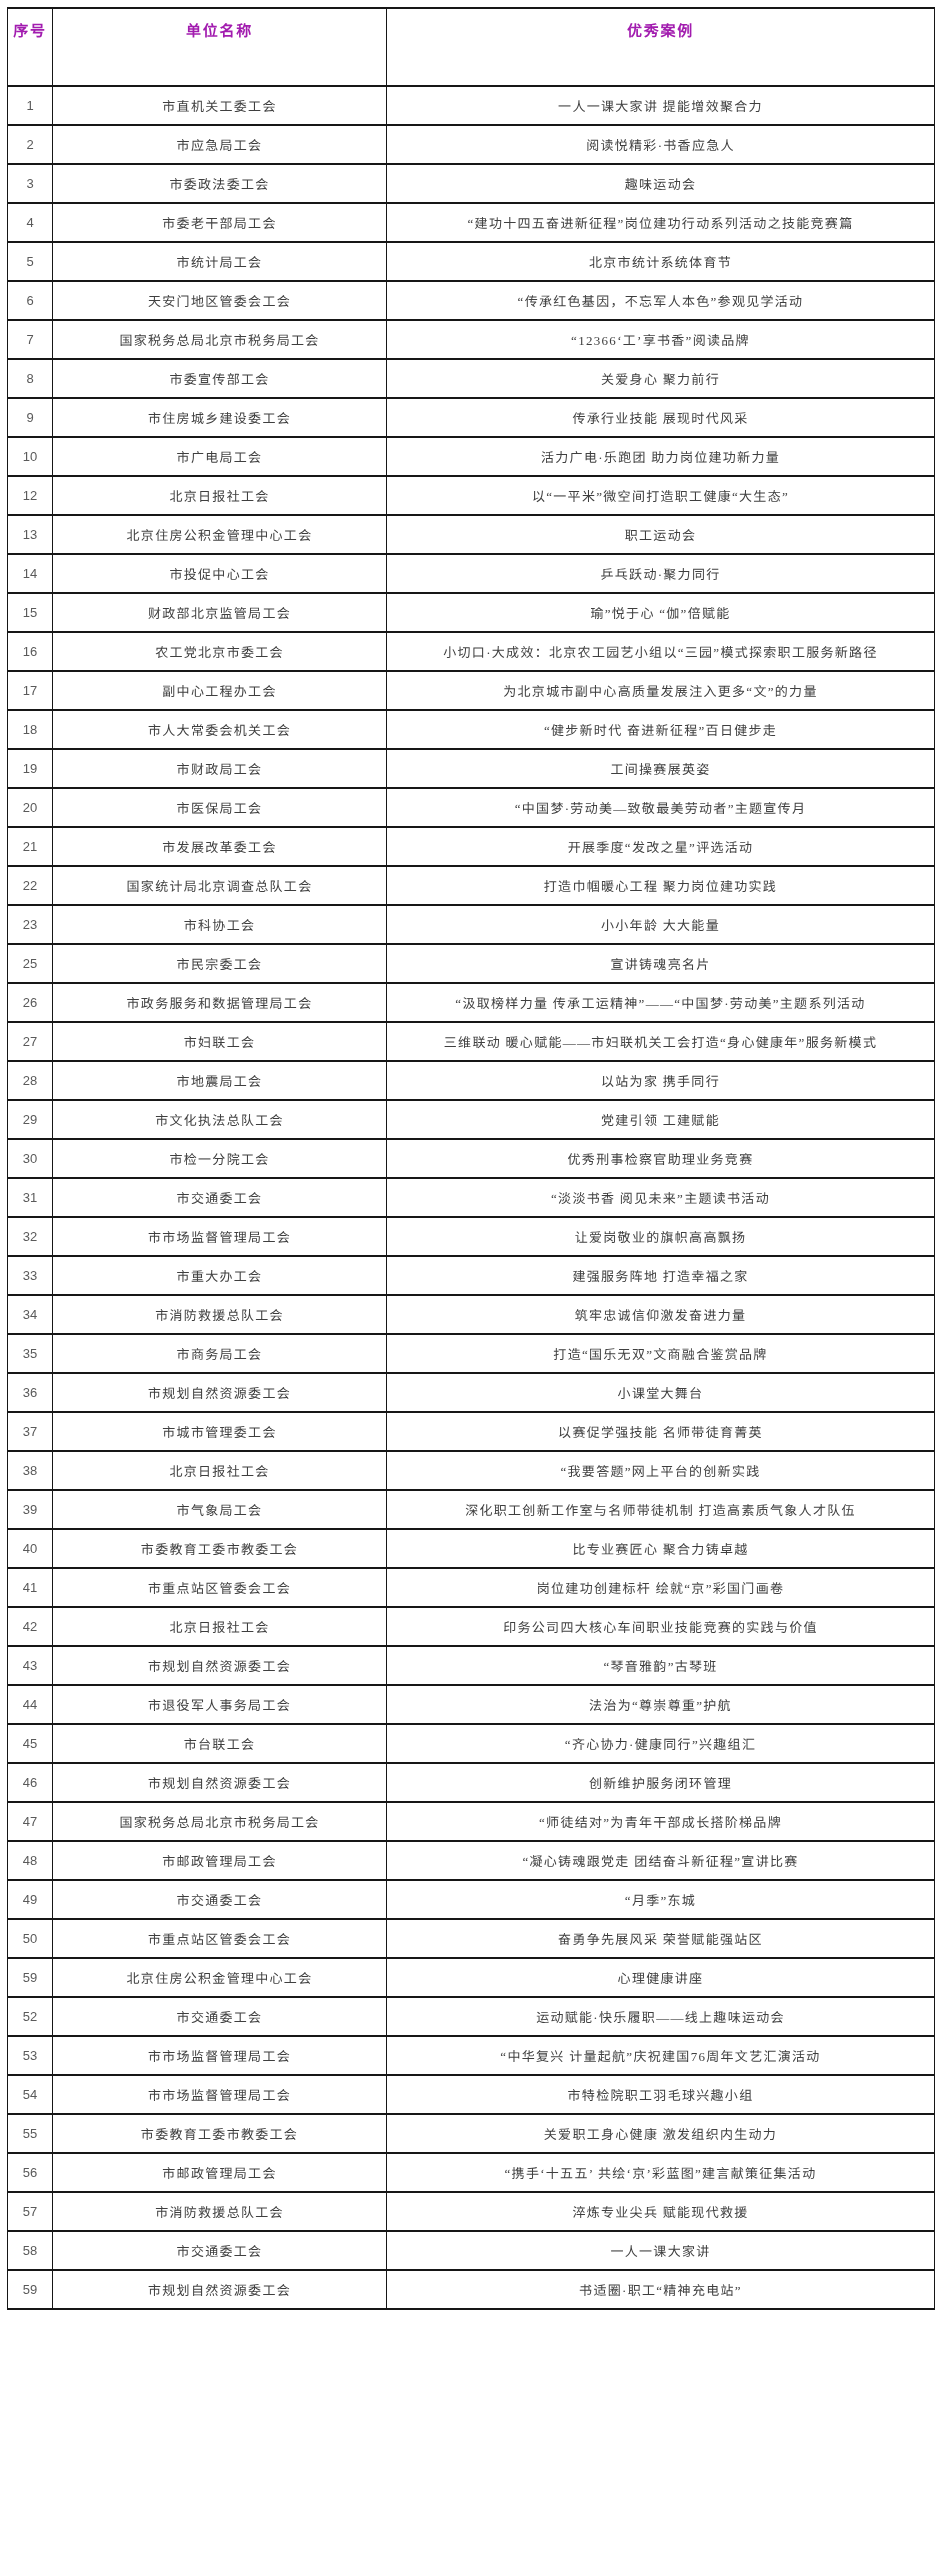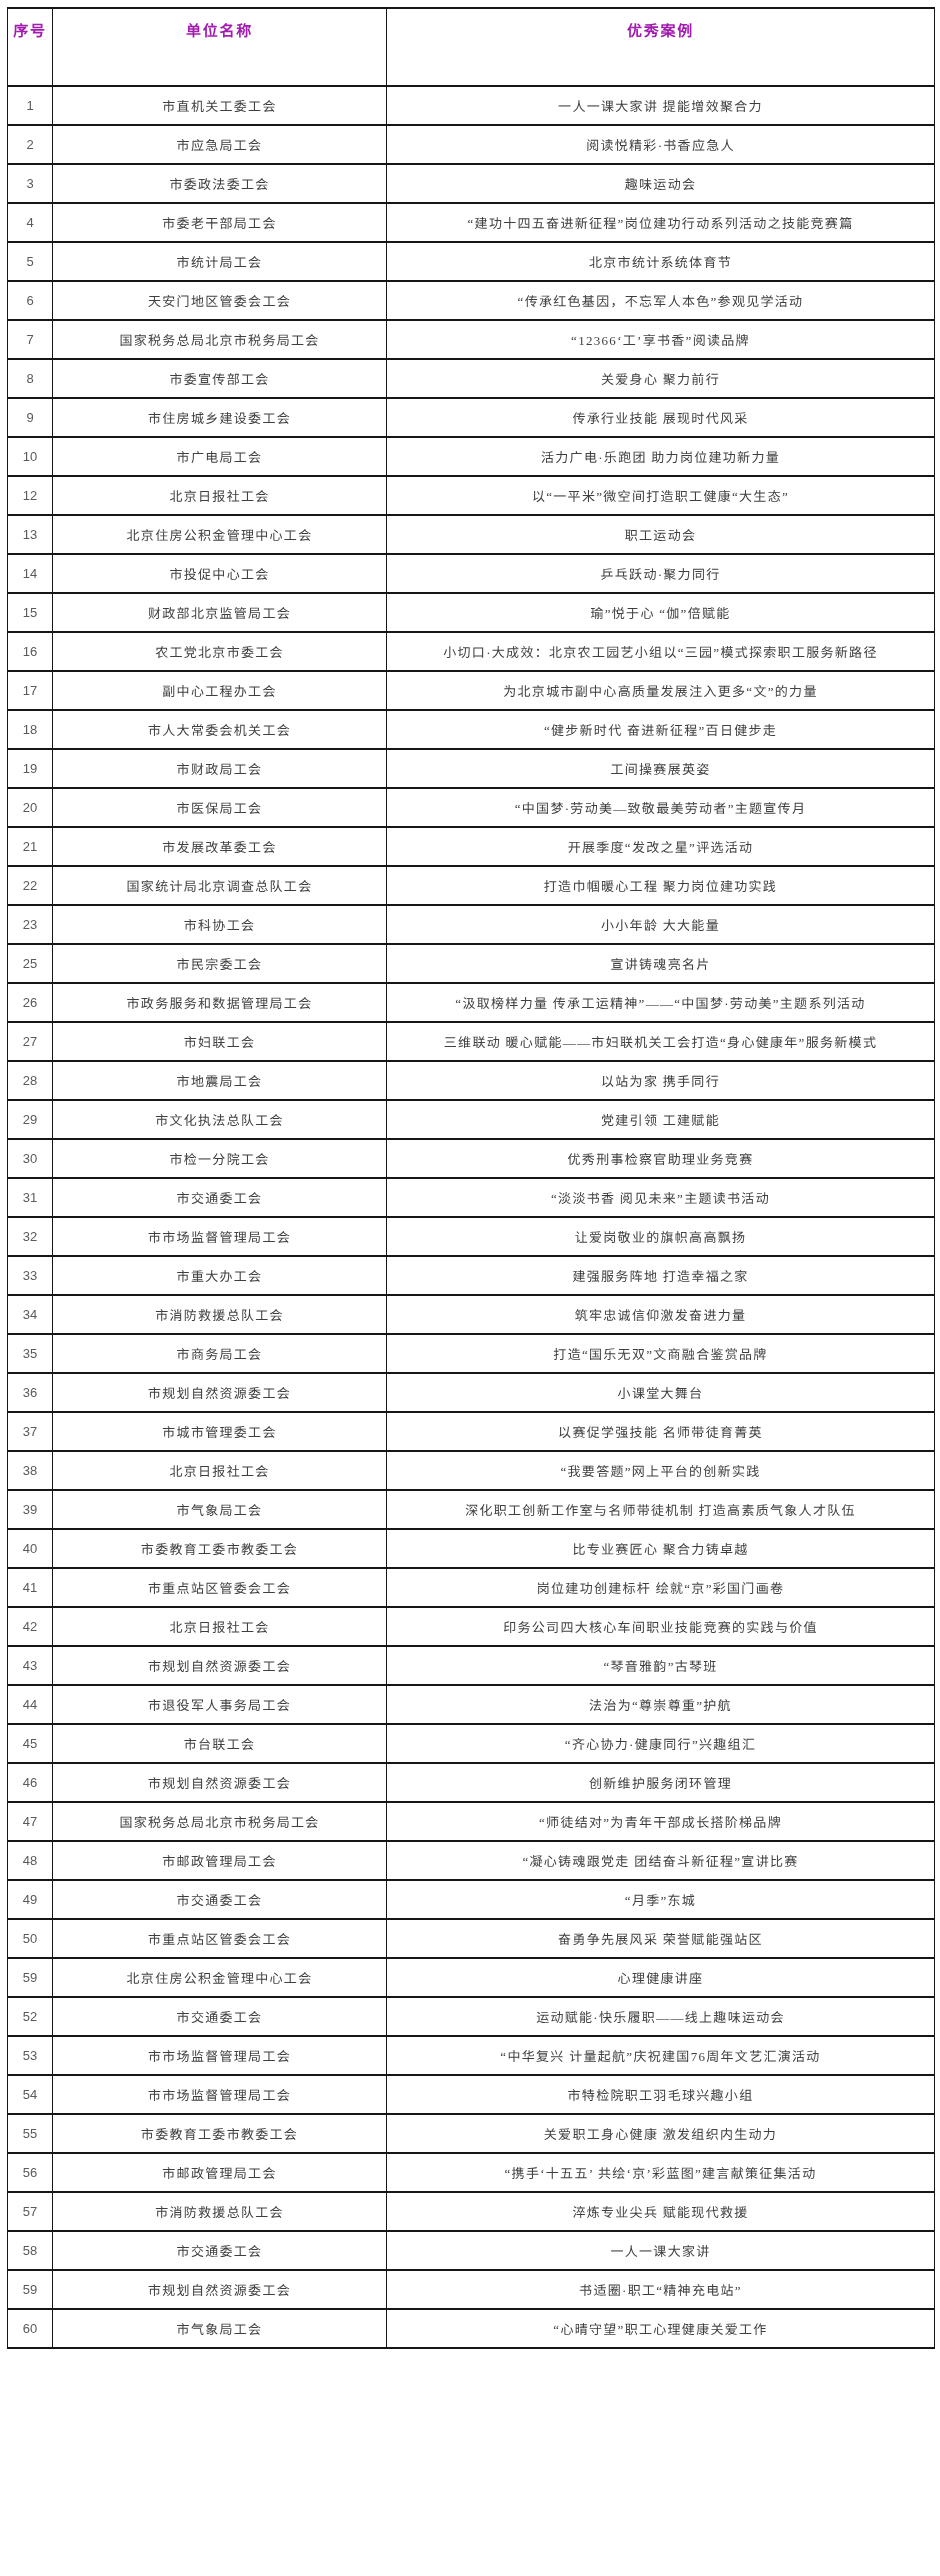--- a/index.html
+++ b/index.html
@@ -355,21 +355,16 @@
         <tr>
           <td class="col-no">58</td>
           <td class="col-unit">市交通委工会</td>
           <td class="col-case">一人一课大家讲</td>
         </tr>
         <tr>
           <td class="col-no">59</td>
           <td class="col-unit">市规划自然资源委工会</td>
           <td class="col-case">书适圈·职工“精神充电站”</td>
         </tr>
-        <tr>
-          <td class="col-no">60</td>
-          <td class="col-unit">市气象局工会</td>
-          <td class="col-case">“心晴守望”职工心理健康关爱工作</td>
-        </tr>
       </tbody>
   </table>
 </div>
 
 
 </body></html>

